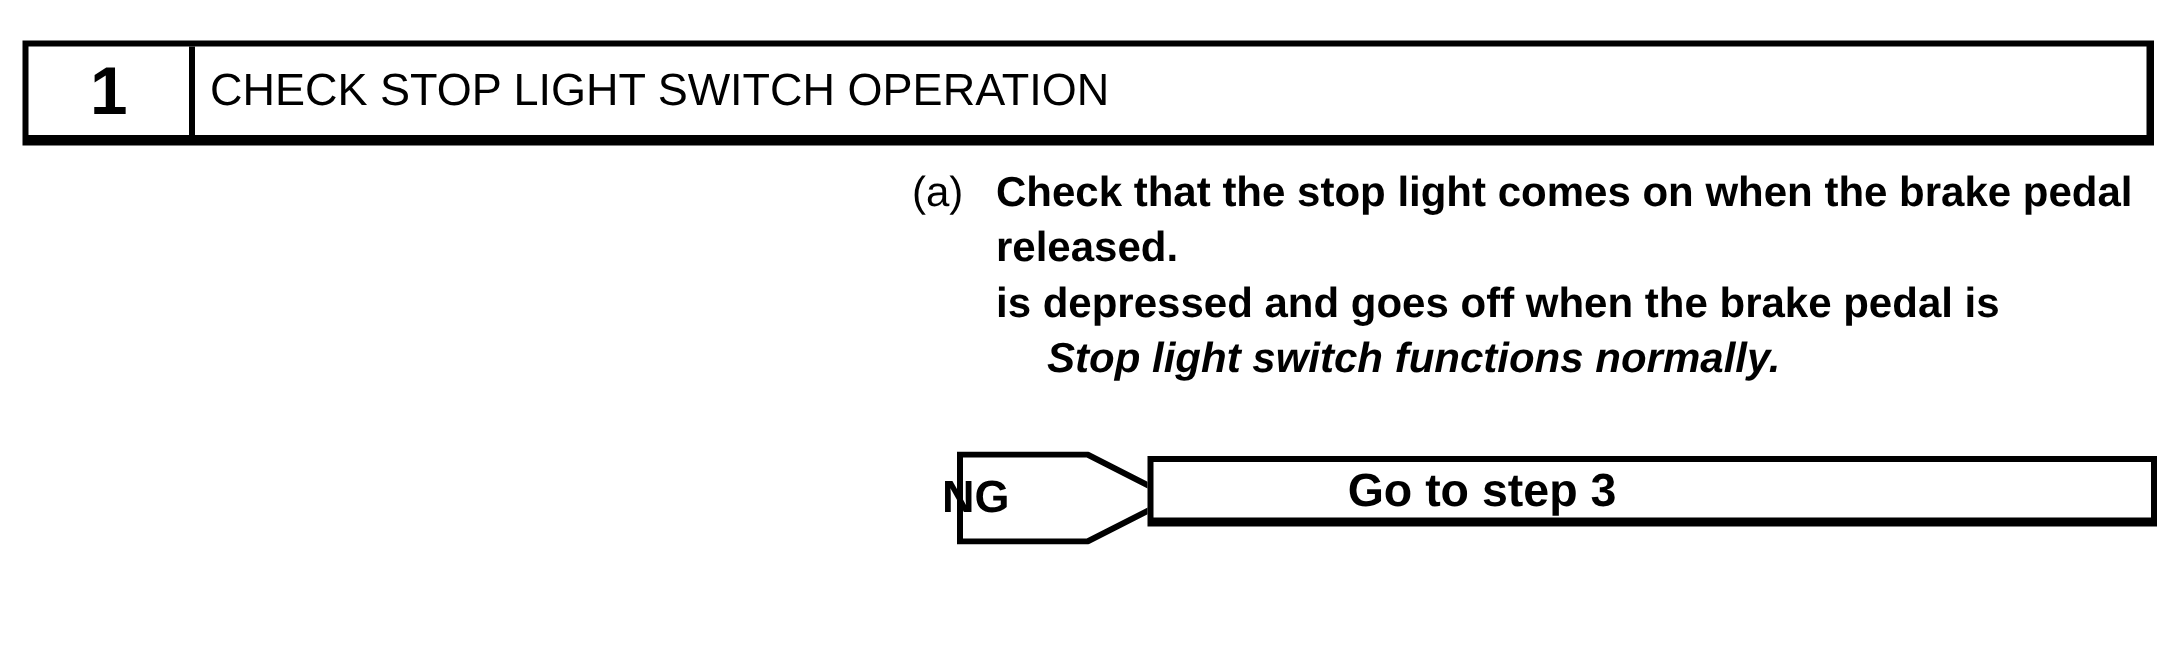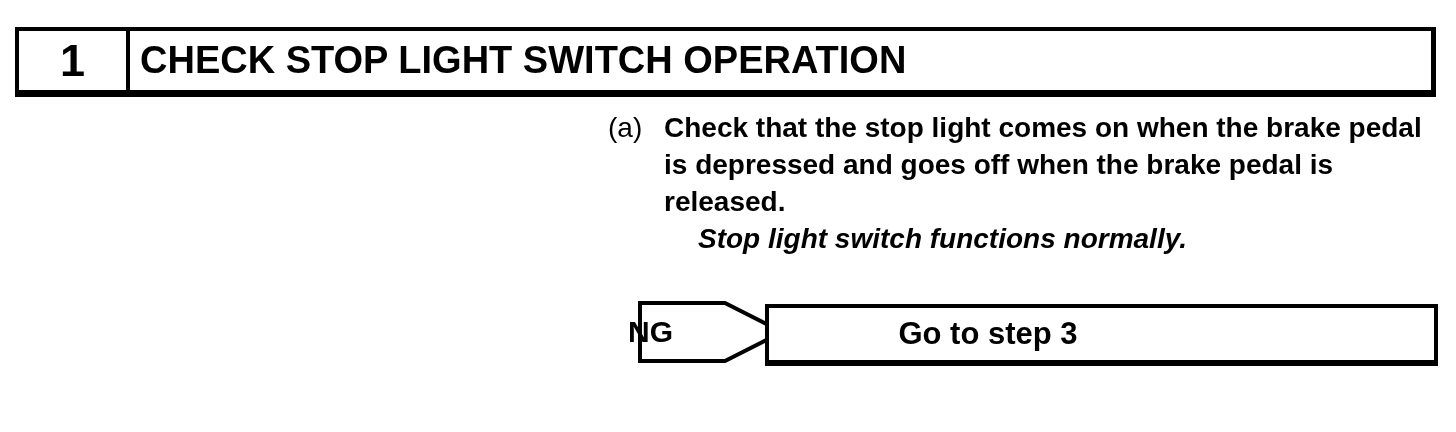--- a/index.html
+++ b/index.html
@@ -28,21 +28,21 @@
   .step-number-cell {
     width: 111px;
     border-right: 4px solid #000;
     display: flex; align-items: center; justify-content: center;
     font-weight: bold; font-size: 45px;
   }
   .step-title-cell {
     flex: 1;
     display: flex; align-items: center;
     padding-left: 10px;
-    font-weight: bold; font-size: 38px;
+    font-weight: normal; font-size: 30px;
     white-space: nowrap;
   }
 
   
   .procedure-block {
     position: absolute;
     left: 608px; top: 109px;
     display: flex;
     font-size: 28px; line-height: 37px;
   }
@@ -67,21 +67,21 @@
     left: 2px; top: 2px;
     width: 85px; height: 58px;
     display: flex; align-items: center; justify-content: center;
     font-weight: bold; font-size: 30px;
   }
 
   
   .goto-box {
     position: absolute;
     left: 765px; top: 304px;
-    width: 673px; height: 62px;
+    width: 673px; height: 47px;
     border: 4px solid #000;
     border-bottom-width: 6px;
     background: #fff;
     display: flex; align-items: center;
   }
   .goto-text {
     width: 438px;
     text-align: center;
     font-weight: bold; font-size: 31px;
     white-space: nowrap;
@@ -94,22 +94,22 @@
 
   <div class="step-header">
     <div class="step-number-cell">1</div>
     <div class="step-title-cell">CHECK STOP LIGHT SWITCH OPERATION</div>
   </div>
 
   <div class="procedure-block">
     <div class="item-label">(a)</div>
     <div class="instruction-col">
       <div class="instruction-line">Check that the stop light comes on when the brake pedal</div>
+      <div class="instruction-line">released.</div>
       <div class="instruction-line">is depressed and goes off when the brake pedal is</div>
-      <div class="instruction-line">released.</div>
       <div class="ok-condition">Stop light switch functions normally.</div>
     </div>
   </div>
 
   <div class="ng-flag">
     <svg width="148" height="62" viewBox="0 0 148 62">
       <polygon points="2,2 87,2 144,31 87,60 2,60" fill="#ffffff" stroke="#000000" stroke-width="4"></polygon>
     </svg>
     <div class="ng-label">NG</div>
   </div>

